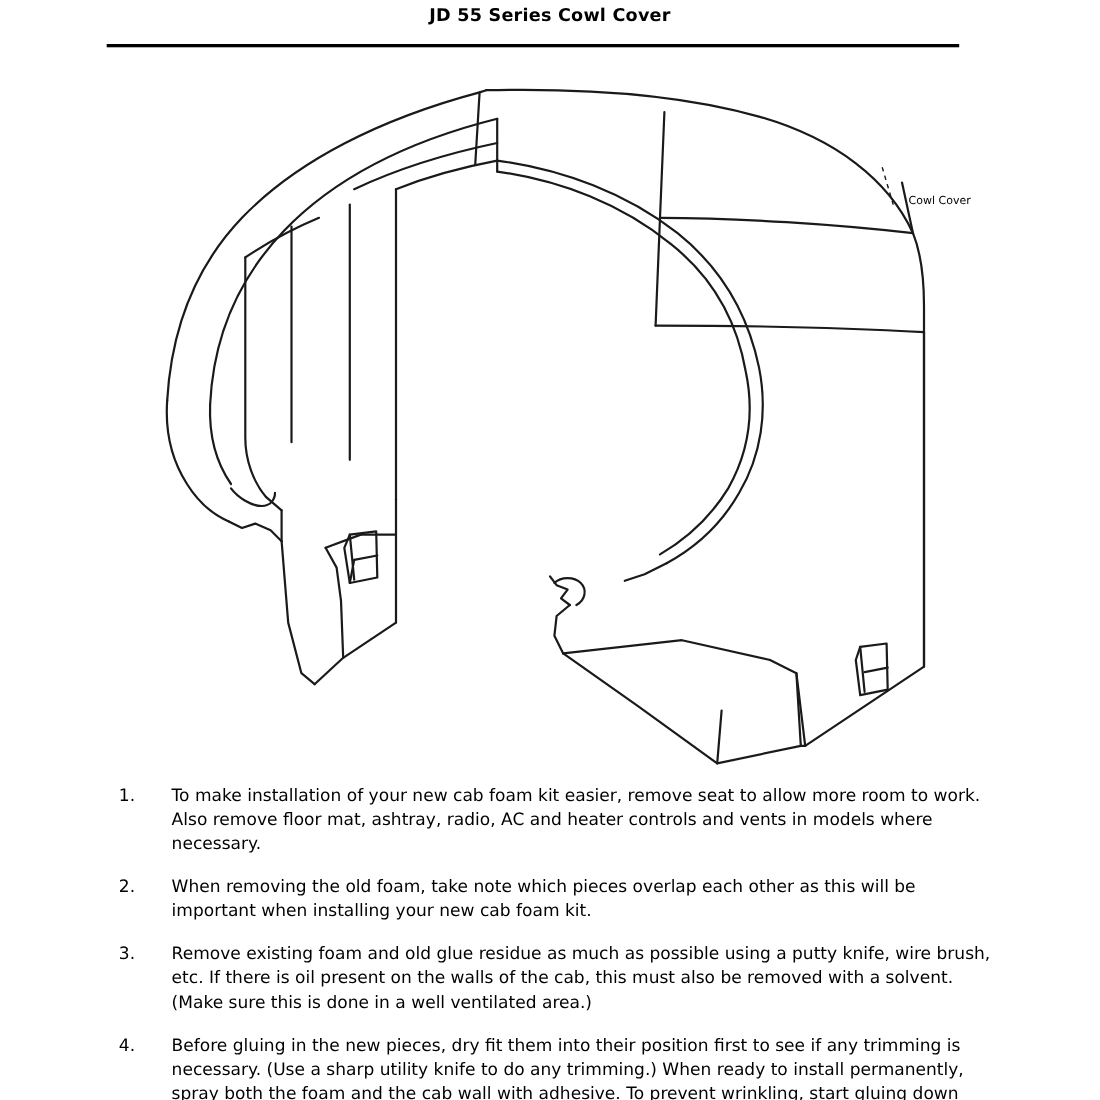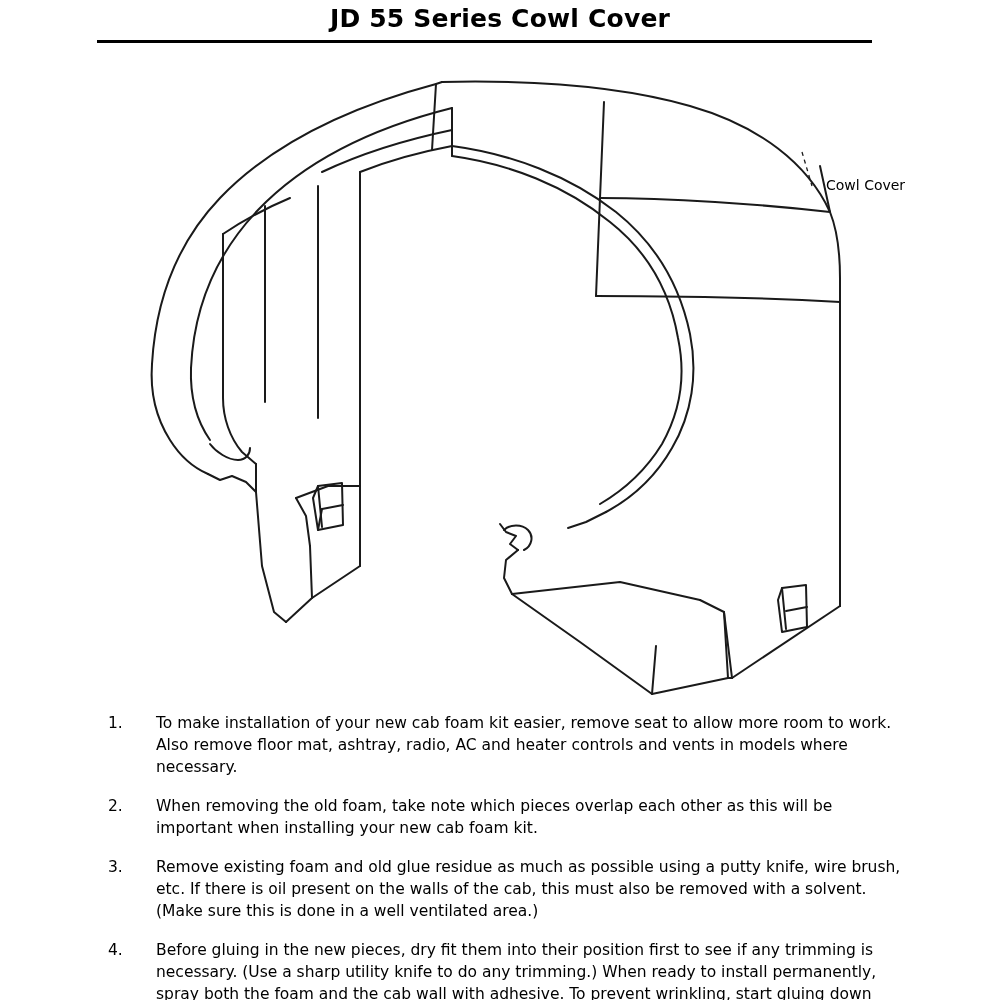--- a/index.html
+++ b/index.html
@@ -19,21 +19,21 @@
     position: relative;
     width: 1000px;
     height: 1000px;
   }
   .title {
     position: absolute;
     top: 4px;
     left: 0;
     width: 1000px;
     text-align: center;
-    font-size: 25px;
+    font-size: 16px;
     font-weight: bold;
     letter-spacing: 0.2px;
     font-family: "DejaVu Sans", "Liberation Sans", sans-serif;
   }
   .title-rule {
     position: absolute;
     top: 40px;
     left: 97px;
     width: 775px;
     height: 3px;
@@ -46,21 +46,21 @@
     width: 880px;
     height: 660px;
   }
   .figure svg {
     display: block;
   }
   .callout-label {
     position: absolute;
     left: 766px;
     top: 131px;
-    font-size: 14px;
+    font-size: 10px;
     font-family: "DejaVu Sans", "Liberation Sans", sans-serif;
     color: #000;
     white-space: nowrap;
   }
   .steps {
     position: absolute;
     top: 712px;
     left: 0;
     width: 1000px;
   }

